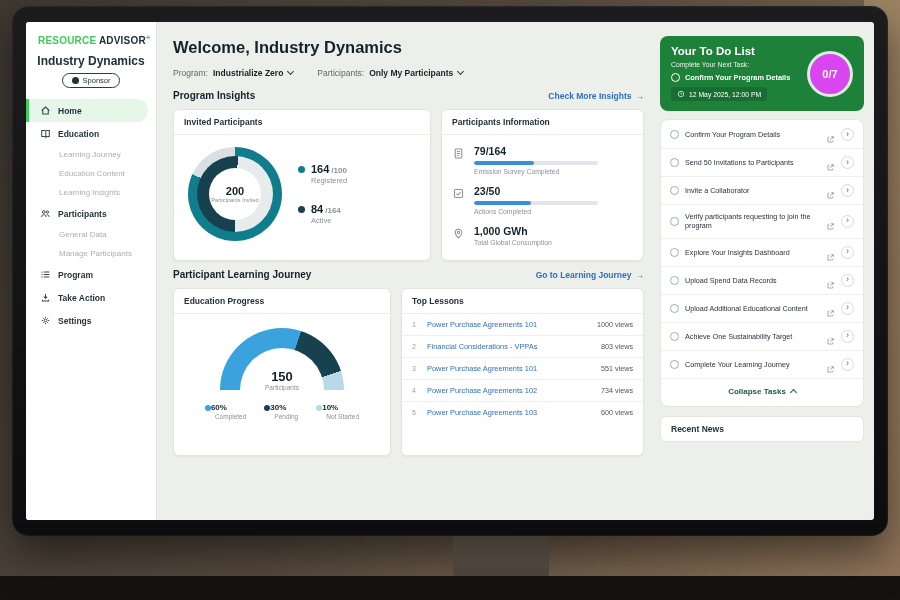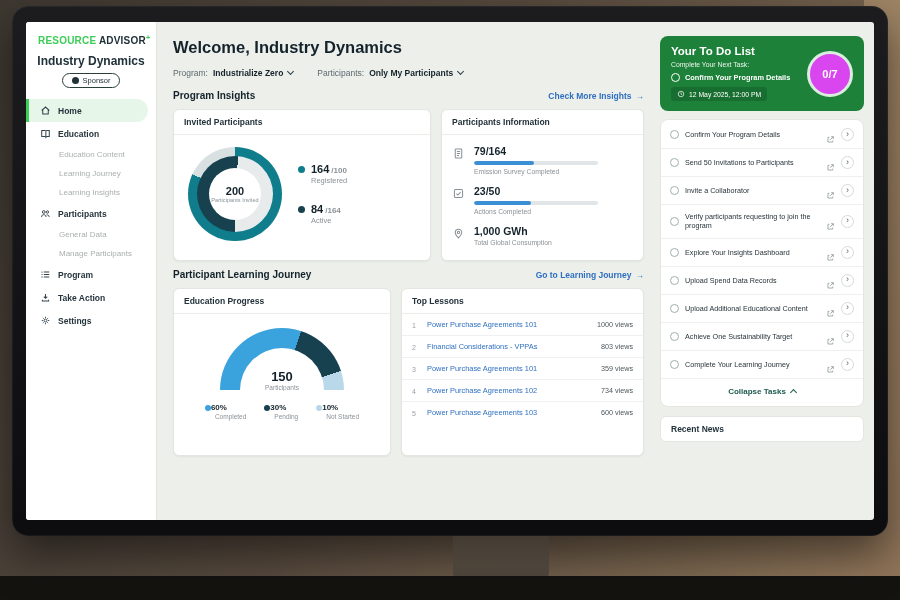--- a/index.html
+++ b/index.html
@@ -88,21 +88,21 @@
   .gauge-hole { position:absolute; left:20px; top:20px; width:84px; height:84px; border-radius:50%; background:#fff; }
   .gauge-center { position:absolute; left:0; right:0; bottom:0; text-align:center; }
   .g-val { font-size:13px; font-weight:bold; color:#14232b; line-height:1.1; }
   .g-lab { font-size:6.5px; color:#8b9297; }
   .g-legend { display:flex; gap:18px; margin-top:12px; justify-content:center; }
   .g-item .top { display:flex; align-items:center; font-size:8px; font-weight:bold; color:#14232b; }
   .g-dot { width:6px; height:6px; border-radius:50%; }
   .g-name { font-size:6.5px; color:#8b9297; margin-left:10px; margin-top:1px; }
 
   .card-lessons { width:243px; height:168px; }
-  .lesson { display:flex; align-items:flex-end; gap:8px; padding:6px 10px; border-bottom:1px solid #f0f1ee; }
+  .lesson { display:flex; align-items:center; gap:8px; padding:6px 10px; border-bottom:1px solid #f0f1ee; }
   .lesson:last-child { border-bottom:none; }
   .l-rank { color:#9aa0a0; font-size:7px; width:7px; flex:none; }
   .l-title { color:#2e6fc0; font-size:7.4px; flex:1; cursor:pointer; }
   .l-views { color:#4c555a; font-size:7.2px; white-space:nowrap; }
 
   
   .rightpanel { width:218px; min-width:218px; padding:14px 10px 0 4px; }
   .todo-green { background:#1d8139; border-radius:8px; color:#fff; padding:9px 11px 10px; position:relative; }
   .todo-title { font-size:11.5px; font-weight:bold; }
   .todo-sub { font-size:6.8px; opacity:.92; margin-top:4px; }
@@ -165,24 +165,24 @@
           <div class="nav-item">
             <span class="nav-icon">
                 <svg viewBox="0 0 16 16" fill="none" stroke="currentColor" stroke-width="1.5">
                   <path d="M2.5 3.5H7a1.5 1.5 0 0 1 1.5 1.5A1.5 1.5 0 0 1 10 3.5h3.5v9H10a1.5 1.5 0 0 0-1.5 1 1.5 1.5 0 0 0-1.5-1H2.5Z"></path>
                   <path d="M8.5 5v7"></path>
                 </svg>
               </span>
             <span>Education</span>
           </div>
           <div class="nav-item sub">
+            <span>Learning Journey</span>
+          </div>
+          <div class="nav-item sub">
             <span>Education Content</span>
-          </div>
-          <div class="nav-item sub">
-            <span>Learning Journey</span>
           </div>
           <div class="nav-item sub">
             <span>Learning Insights</span>
           </div>
           <div class="nav-item">
             <span class="nav-icon">
                 <svg viewBox="0 0 16 16" fill="none" stroke="currentColor" stroke-width="1.4">
                   <circle cx="5.5" cy="5.8" r="2"></circle>
                   <circle cx="10.8" cy="5.8" r="1.7"></circle>
                   <path d="M2.3 13c0-2.2 1.4-3.3 3.2-3.3S8.7 10.8 8.7 13M9.5 10c1.7-.4 3.8.6 3.8 3"></path>
@@ -384,21 +384,21 @@
                 <span class="l-views">1000 views</span>
               </div>
               <div class="lesson">
                 <span class="l-rank">2</span>
                 <span class="l-title">Financial Considerations - VPPAs</span>
                 <span class="l-views">803 views</span>
               </div>
               <div class="lesson">
                 <span class="l-rank">3</span>
                 <span class="l-title">Power Purchase Agreements 101</span>
-                <span class="l-views">359 views</span>
+                <span class="l-views">551 views</span>
               </div>
               <div class="lesson">
                 <span class="l-rank">4</span>
                 <span class="l-title">Power Purchase Agreements 102</span>
                 <span class="l-views">734 views</span>
               </div>
               <div class="lesson">
                 <span class="l-rank">5</span>
                 <span class="l-title">Power Purchase Agreements 103</span>
                 <span class="l-views">600 views</span>

